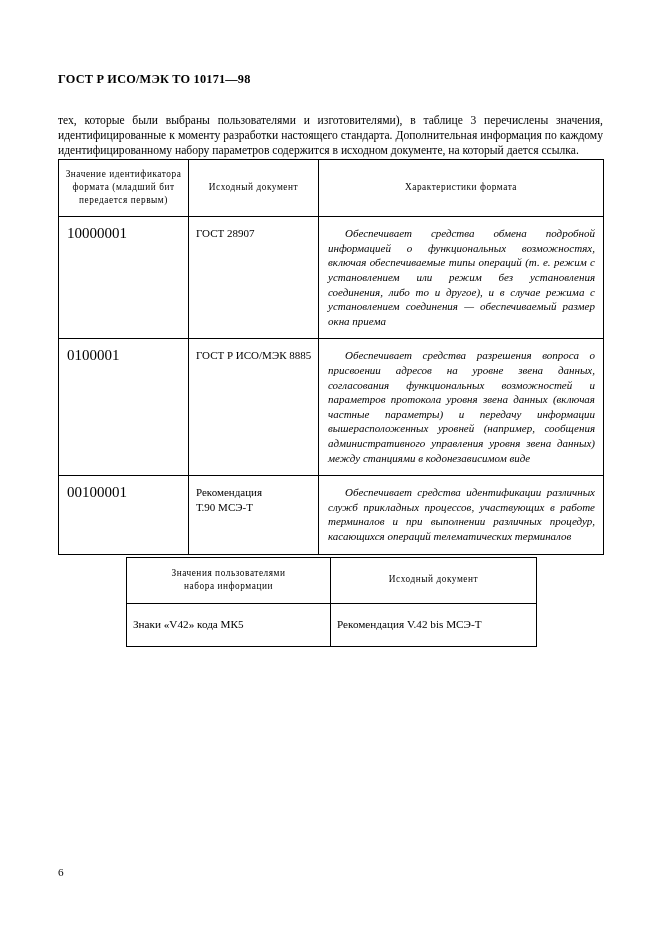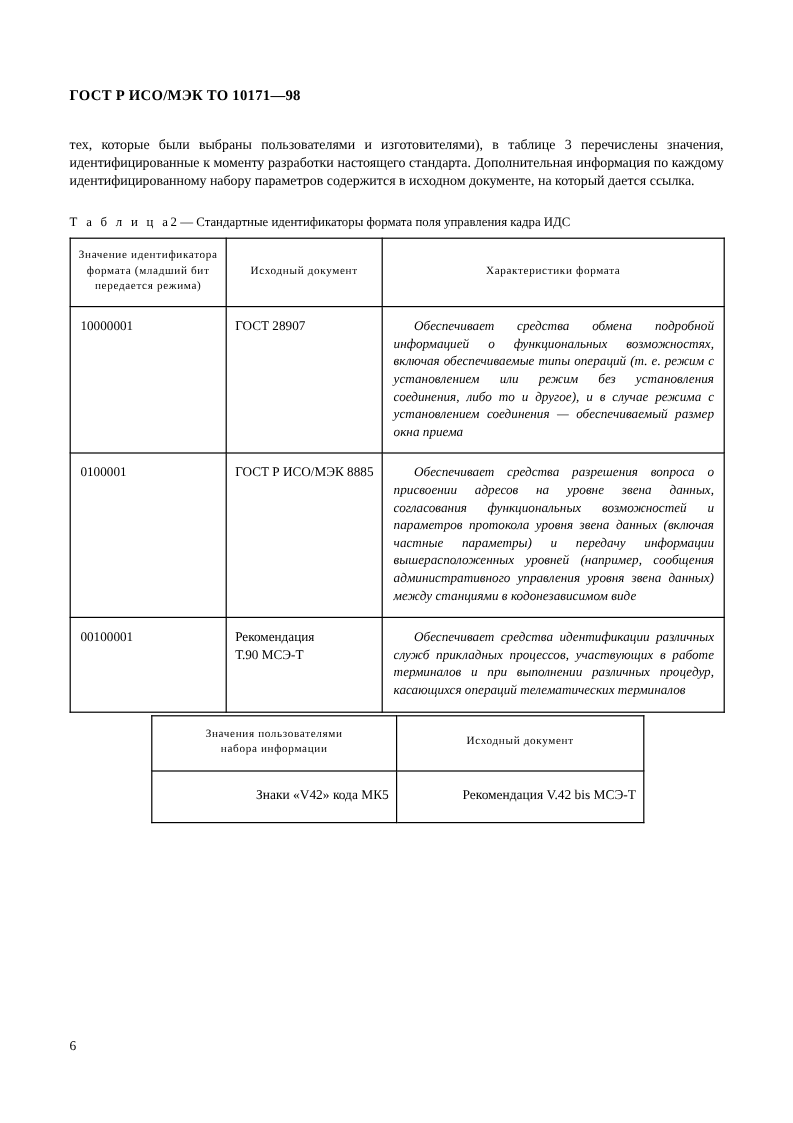--- a/index.html
+++ b/index.html
@@ -87,21 +87,21 @@
     font-weight: normal;
     font-size: 9.3px;
     line-height: 13.2px;
     letter-spacing: 0.55px;
     padding: 8px 6px 9px 6px;
     vertical-align: middle;
   }
   .tbl-2 th .hdr-inner { display: block; }
 
   .tbl-2 td.id-cell {
-    font-size: 11px;
+    font-size: 15px;
     line-height: 14.6px;
     padding: 9px 6px 19px 8px;
     white-space: nowrap;
   }
   .tbl-2 td.src-cell {
     font-size: 11px;
     line-height: 14.6px;
     padding: 9px 5px 10px 7px;
   }
   .tbl-2 td.desc-cell {
@@ -135,21 +135,21 @@
     text-align: center;
     font-weight: normal;
     font-size: 9.3px;
     line-height: 13.4px;
     letter-spacing: 0.55px;
     padding: 9px 6px 10px 6px;
     vertical-align: middle;
   }
   .tbl-3 th .hdr-inner { display: block; }
   .tbl-3 td {
-    text-align: right;
+    text-align: left;
     font-size: 11.2px;
     line-height: 15px;
     padding: 13px 6px 14px 6px;
     vertical-align: middle;
     white-space: nowrap;
   }
 
   
   .folio {
     position: absolute;
@@ -161,37 +161,33 @@
 </head>
 <body>
 
 <div class="page">
   <div class="content">
 
     <div class="doc-header">ГОСТ Р ИСО/МЭК ТО 10171—98</div>
 
     <p class="body-par">тех, которые были выбраны пользователями и изготовителями), в таблице 3 перечислены значения, идентифицированные к моменту разработки настоящего стандарта. Дополнительная информация по каждому идентифицированному набору параметров содержится в исходном документе, на который дается ссылка.</p>
 
-    <div class="table-caption">
-      <span class="caption-word">Т а б л и ц а</span><span class="caption-num">2</span>&nbsp;<span>—</span>
-      <span>Стандартные идентификаторы формата поля управления кадра ИДС</span>
-    </div>
 
     <table class="tbl-2">
       <colgroup>
         <col class="c1">
           <col class="c2">
           <col class="c3">
       </colgroup>
       <thead>
         <tr>
           <th>
             <span class="hdr-inner">Значение идентификатора</span>
             <span class="hdr-inner">формата (младший бит</span>
-            <span class="hdr-inner">передается режима)</span>
+            <span class="hdr-inner">передается первым)</span>
           </th>
           <th>Исходный  документ</th>
           <th>Характеристики формата</th>
         </tr>
       </thead>
       <tbody>
         <tr>
           <td class="id-cell">10000001</td>
           <td class="src-cell">
             <span>ГОСТ 28907</span>

